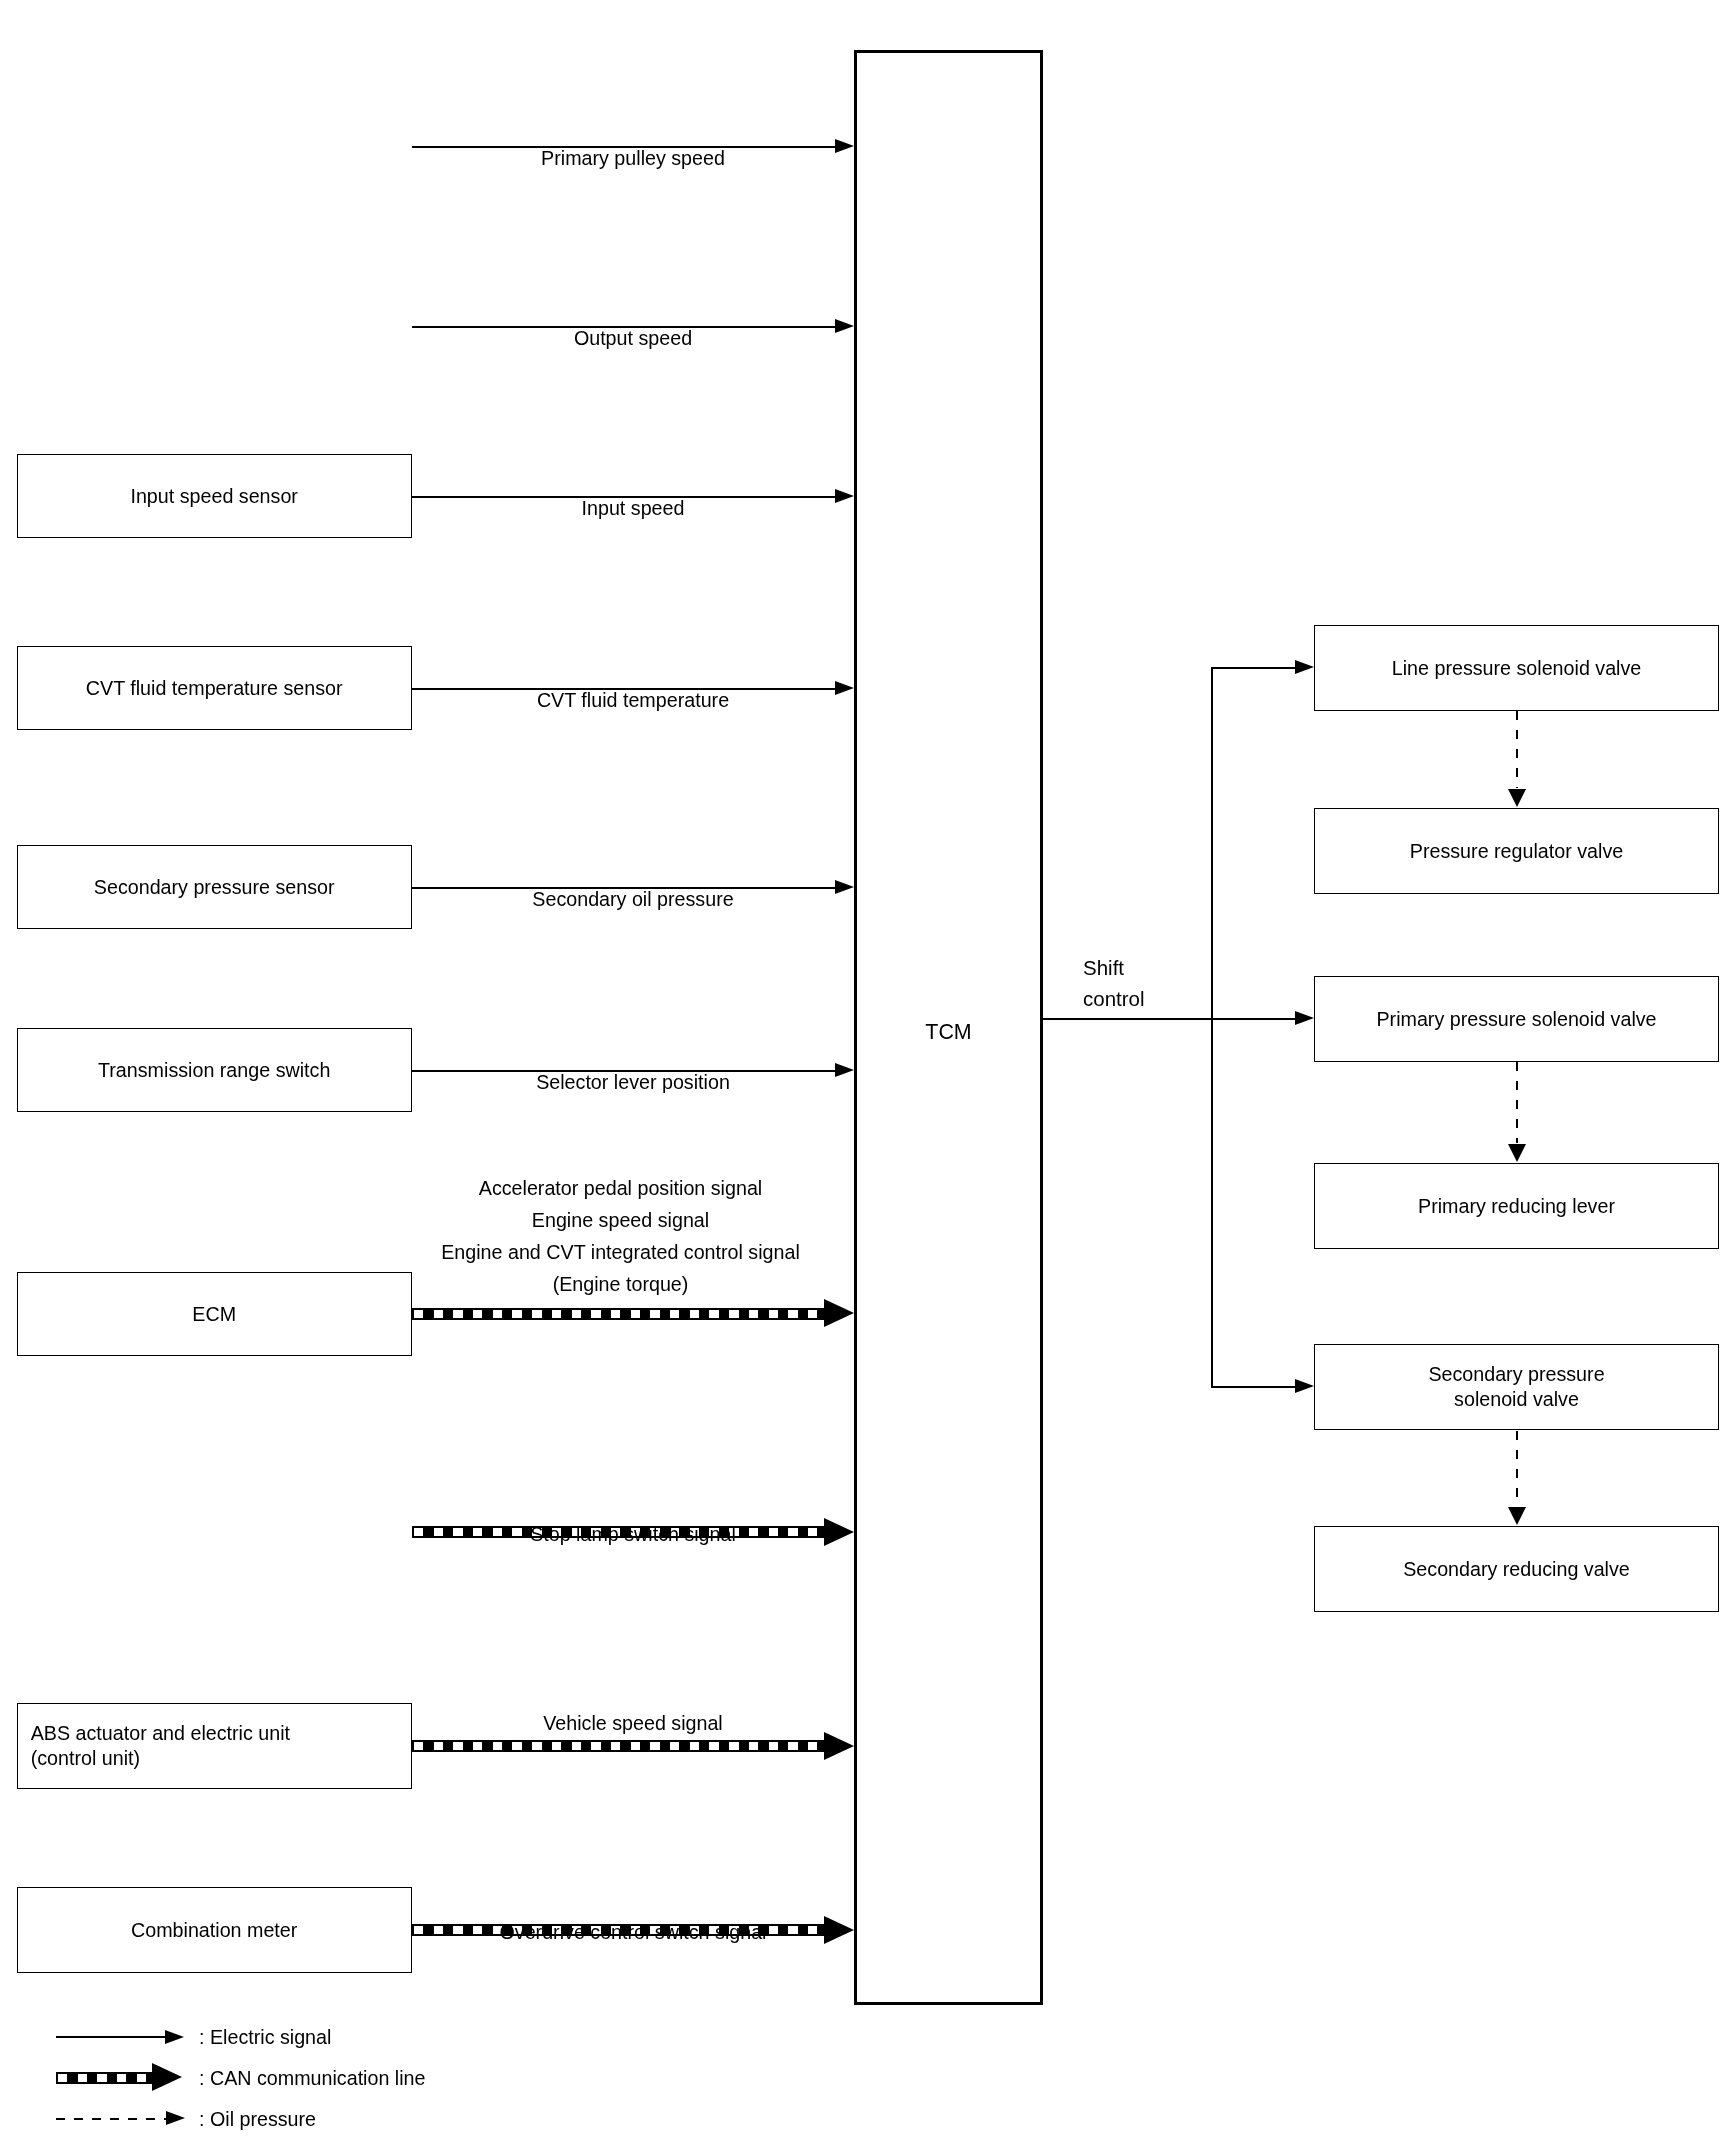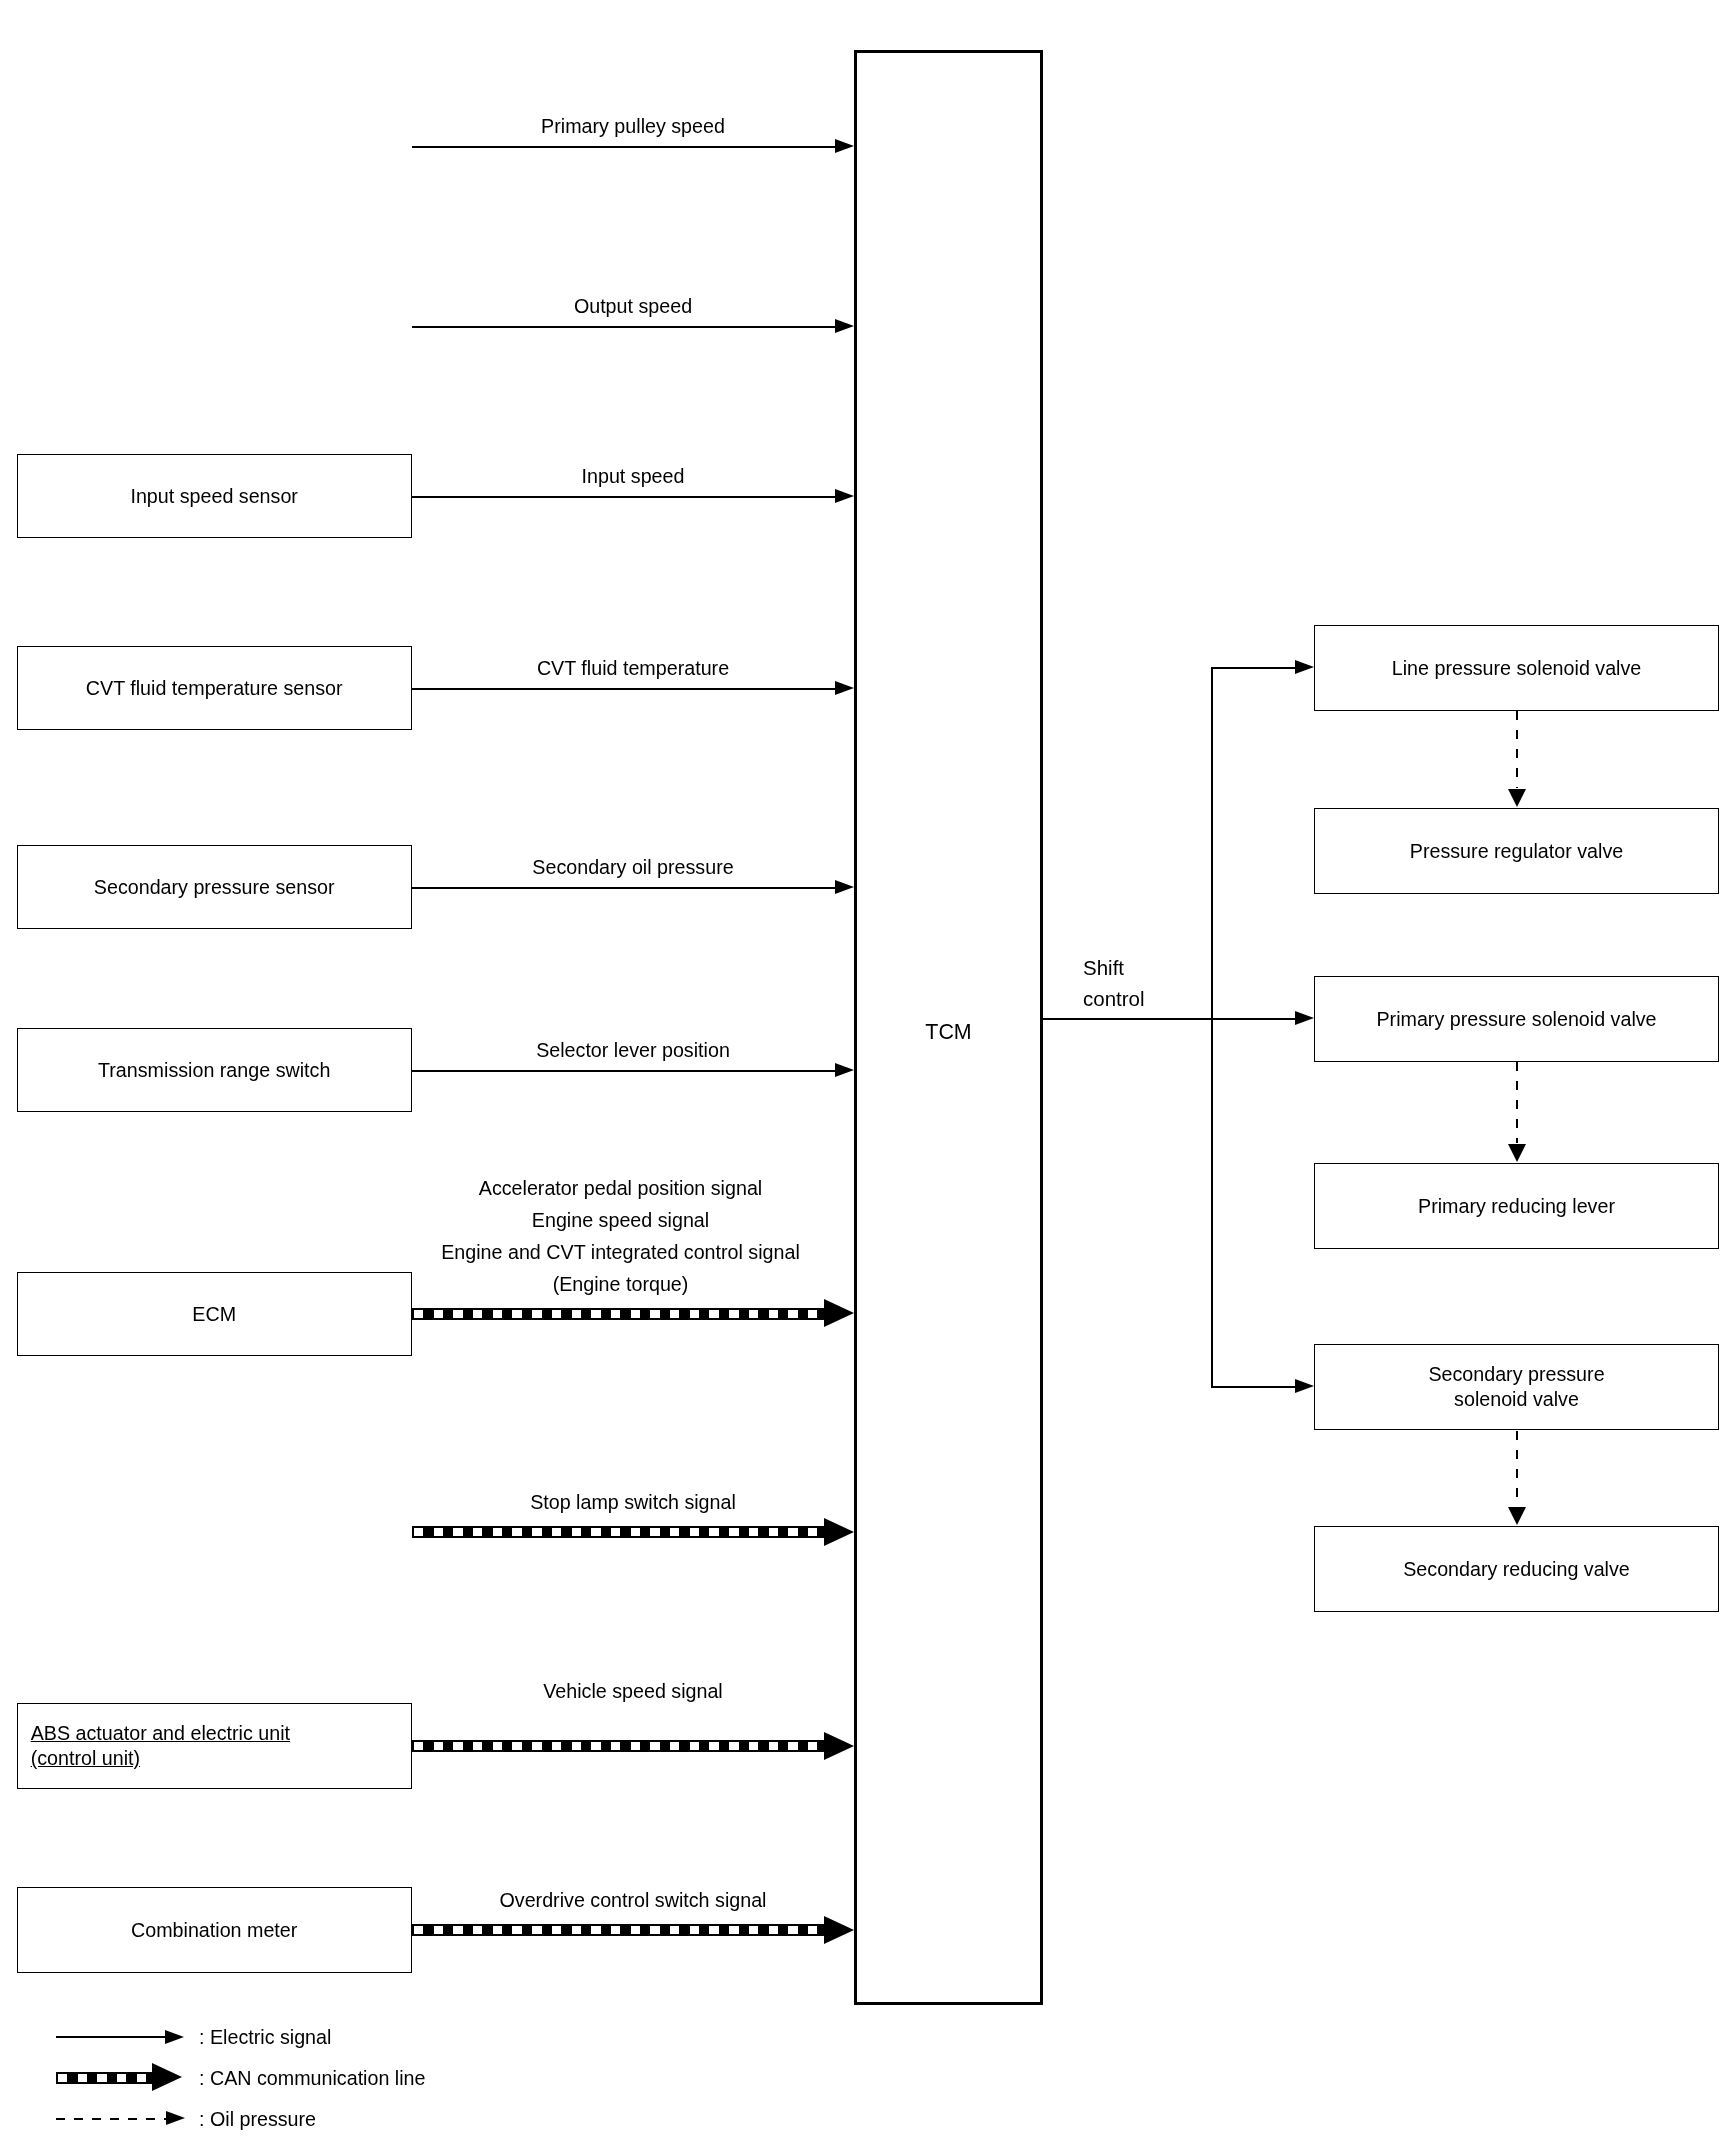--- a/index.html
+++ b/index.html
@@ -14,21 +14,21 @@
   .box{
     position:absolute;
     border:1.7px solid #000;
     background:#fff;
     display:flex;align-items:center;justify-content:center;
     text-align:center;
     font-size:19.7px;line-height:25px;
     box-sizing:border-box;
     white-space:pre-line;
   }
-  .box.left-align{justify-content:flex-start;text-align:left;padding-left:13px;text-decoration:underline;}
+  .box.left-align{justify-content:flex-start;text-align:left;padding-left:13px;}
   .tcm{
     position:absolute;
     border:3px solid #000;
     background:#fff;
     box-sizing:border-box;
   }
   .tcm-label{
     position:absolute;
     text-align:center;
     font-size:21.4px;line-height:26px;
@@ -63,21 +63,21 @@
   .head-d{ 
     position:absolute;width:0;height:0;
     border-top:18px solid #000;
     border-left:9px solid transparent;
     border-right:9px solid transparent;
   }
   .sig{
     position:absolute;
     left:412px;width:442px;
     text-align:center;
-    font-size:19.7px;line-height:26px;height:26px;
+    font-size:19.7px;line-height:26px;height:26px;margin-top:32px;
   }
   .sig-block{
     position:absolute;
     left:355px;width:531px;
     text-align:center;
     font-size:19.7px;line-height:32px;
     white-space:pre-line;
   }
   .shift-label{
     position:absolute;

